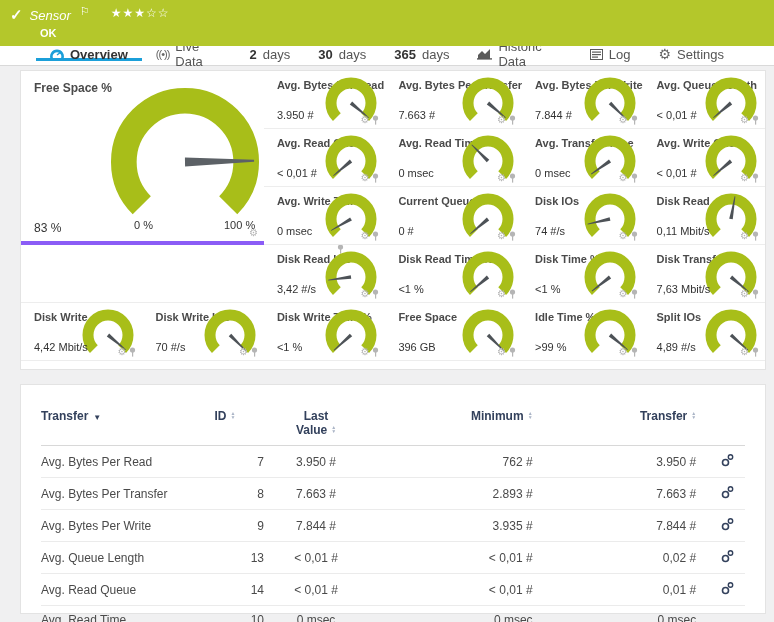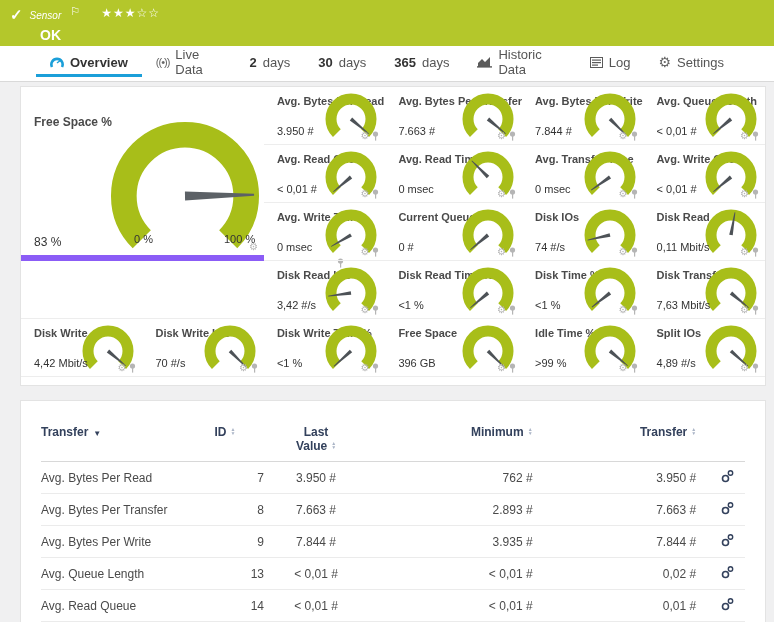--- a/index.html
+++ b/index.html
@@ -3,28 +3,28 @@
 <meta charset="utf-8">
 <style>
   * { margin:0; padding:0; box-sizing:border-box; }
   html,body { width:774px; height:622px; overflow:hidden; background:#f0f0f1;
     font-family:"Liberation Sans", sans-serif; color:#444; }
 
   
   .topbar { height:46px; padding:6px 10px 0 10px; color:#fff; position:relative; }
   .topbar .line1 { display:flex; align-items:center; gap:7px; }
   .check { font-size:15px; font-weight:bold; }
-  .kind { font-style:italic; font-size:10px; }
+  .kind { font-style:italic; font-size:13px; }
   .sensor-title { font-size:16px; font-weight:bold; letter-spacing:.2px; }
   .flag { font-size:11px; margin-left:2px; position:relative; top:-4px; }
   .stars { font-size:12px; letter-spacing:1px; margin-left:14px; position:relative; top:-2px; }
-  .statusline { font-size:14px; font-weight:bold; margin:3px 0 0 30px; }
+  .statusline { font-size:11px; font-weight:bold; margin:3px 0 0 30px; }
 
   
-  .tabbar { background:#fff; height:36px; border-bottom:1px solid #d9d9d9;
+  .tabbar { background:#fff; height:20px; border-bottom:1px solid #d9d9d9;
     display:flex; align-items:stretch; justify-content:space-between; padding:4px 36px; }
   .tab { display:flex; align-items:center; gap:6px; font-size:13px; color:#555;
     padding:0 14px; cursor:pointer; border-bottom:3px solid transparent; }
   .tab.active { border-bottom-color:#1b9fd9; color:#333; font-weight:bold; }
   .tab .num { font-weight:bold; color:#333; }
   .tab .icon { color:#666; display:inline-flex; align-items:center; }
   .tab .icon.gear { font-size:14px; }
   .broadcast { font-size:11px; color:#666; letter-spacing:-1px; }
 
   
@@ -32,21 +32,21 @@
   .gauges { display:grid; grid-template-columns:repeat(6, 1fr);
     grid-template-rows:repeat(3,58px) 58px 58px; padding-bottom:8px; }
   .cell { position:relative; border-bottom:1px solid #ededed; padding:8px 0 0 13px; }
   .cell .gtitle { font-size:11px; font-weight:bold; color:#4a4a4a; white-space:nowrap; }
   .cell .gvalue { position:absolute; left:13px; bottom:7px; font-size:11px; color:#333; }
   .cell svg.mini { position:absolute; right:8px; top:6px; }
   .cellicons { position:absolute; right:6px; bottom:3px; display:flex; align-items:center;
     gap:3px; color:#b5b5b5; }
   .cellicons .g { font-size:10px; line-height:10px; }
   .bigcell { grid-column:1 / span 2; grid-row:1 / span 3; position:relative;
-    border-bottom:6px solid #8b5cf6; padding:10px 0 0 13px;margin-top:18px; }
+    border-bottom:4px solid #8b5cf6; padding:10px 0 0 13px; }
   .bigcell .gtitle { font-size:12px; font-weight:bold; color:#4a4a4a; }
   .bigcell svg { position:absolute; left:88px; top:16px; }
   .biglabel { position:absolute; font-size:11px; color:#333; }
   .bigvalue { position:absolute; left:13px; bottom:6px; font-size:12px; color:#333; }
   .filler { grid-column:1 / span 2; grid-row:4; border-bottom:1px solid #ededed; }
 
   
   .tablepanel { margin-top:14px; padding:18px 20px 0 20px; height:230px; }
   table { width:100%; border-collapse:collapse; font-size:12px; }
   th { color:#33415c; font-weight:bold; text-align:left; padding:6px 0 8px 0;

